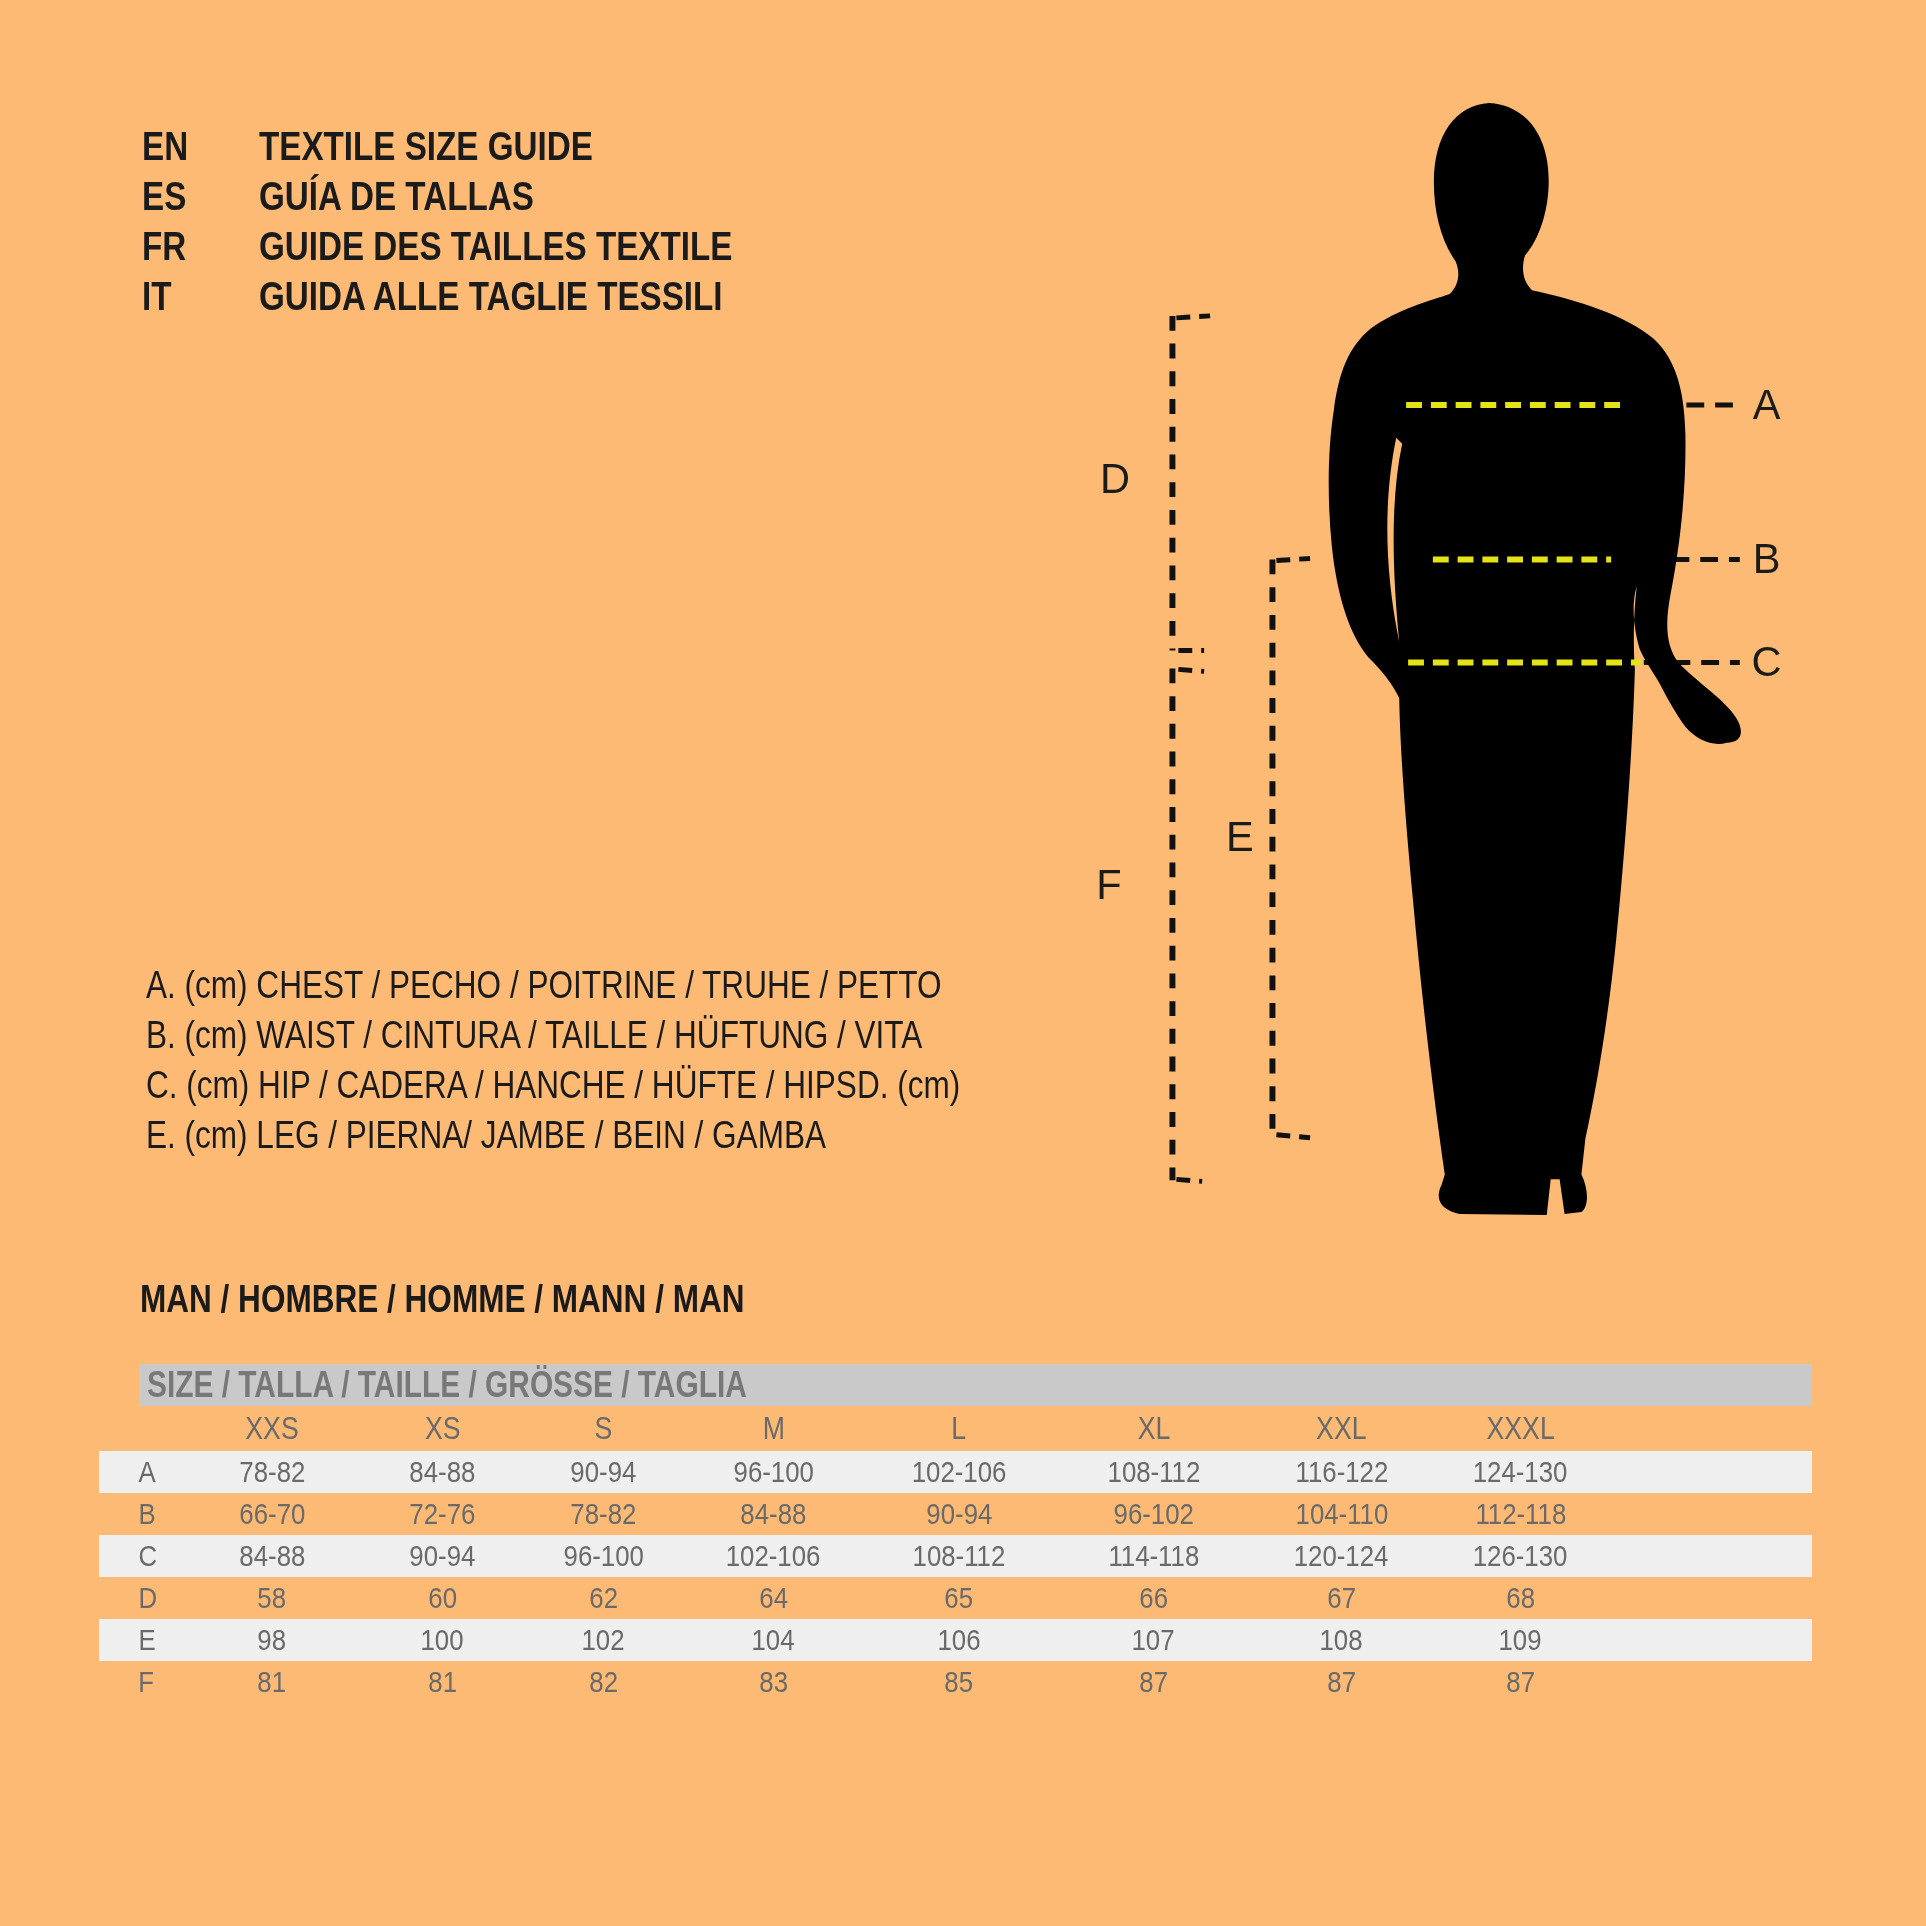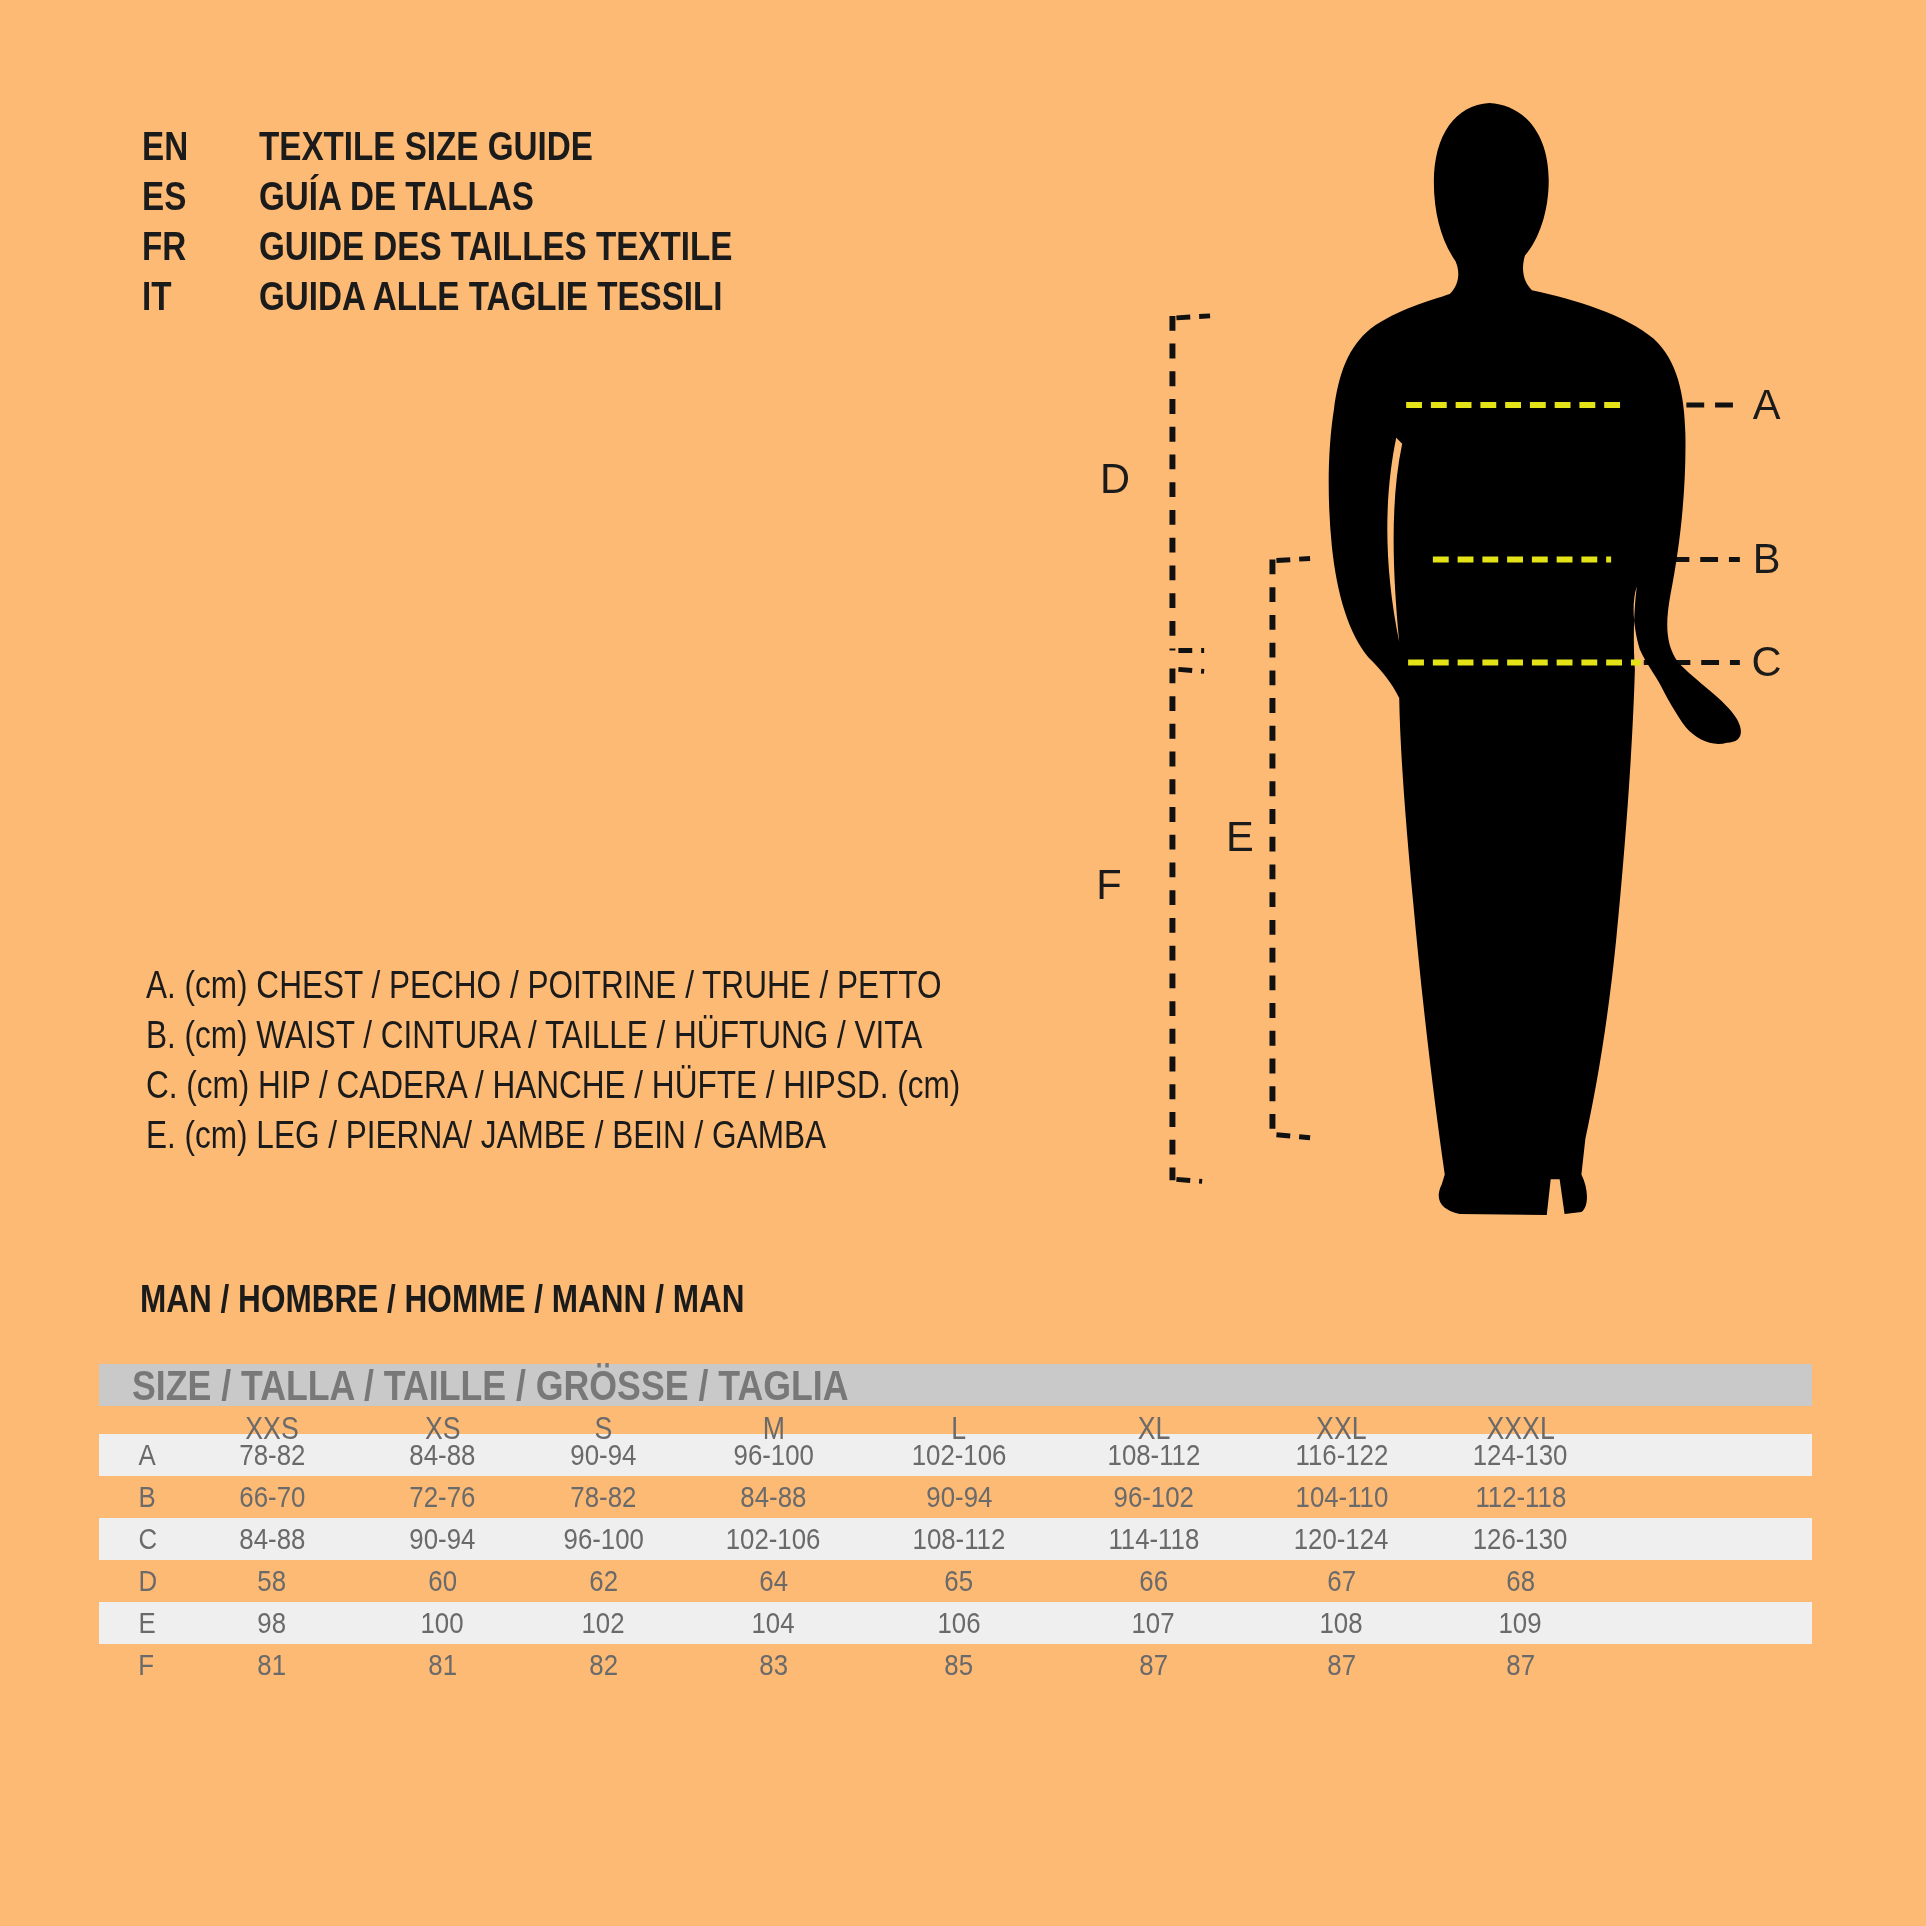--- a/index.html
+++ b/index.html
@@ -25,25 +25,25 @@
   .man-line{position:absolute;left:140px;top:1275px;height:48px;line-height:48px;
     font-size:38px;font-weight:bold;white-space:nowrap;}
 
   
   .figure-svg{position:absolute;left:0;top:0;width:1927px;height:1927px;}
   .measure-letter{font-family:"Liberation Sans", sans-serif;font-size:42px;fill:#1b1b1b;}
 
   
   .size-table{position:absolute;left:99px;top:1364px;width:1713px;}
   .band{height:42px;line-height:42px;background:#c9c9c9;color:#787878;
-    font-size:43px;font-weight:bold;padding-left:33px;box-sizing:border-box;}
+    font-size:36px;font-weight:bold;padding-left:8px;box-sizing:border-box;margin-left:40px;}
   .t-grid{display:grid;grid-template-columns:83px 180px 161px 161px 179px 192px 197px 179px 179px auto;}
   .t-row{display:contents;}
   .cell{height:42px;line-height:42px;text-align:center;font-size:30px;color:#6a6a6a;white-space:nowrap;}
-  .sizes-row .cell{height:28px;line-height:45px;font-size:31px;}
+  .sizes-row .cell{height:45px;line-height:45px;font-size:31px;}
   .lblcell{text-align:left;padding-left:38px;box-sizing:border-box;}
   .striped .cell{background:#efefef;}
 </style>
 </head>
 <body>
 
 <div class="canvas">
 
   <div class="lang-block">
     <div class="lang-row">

